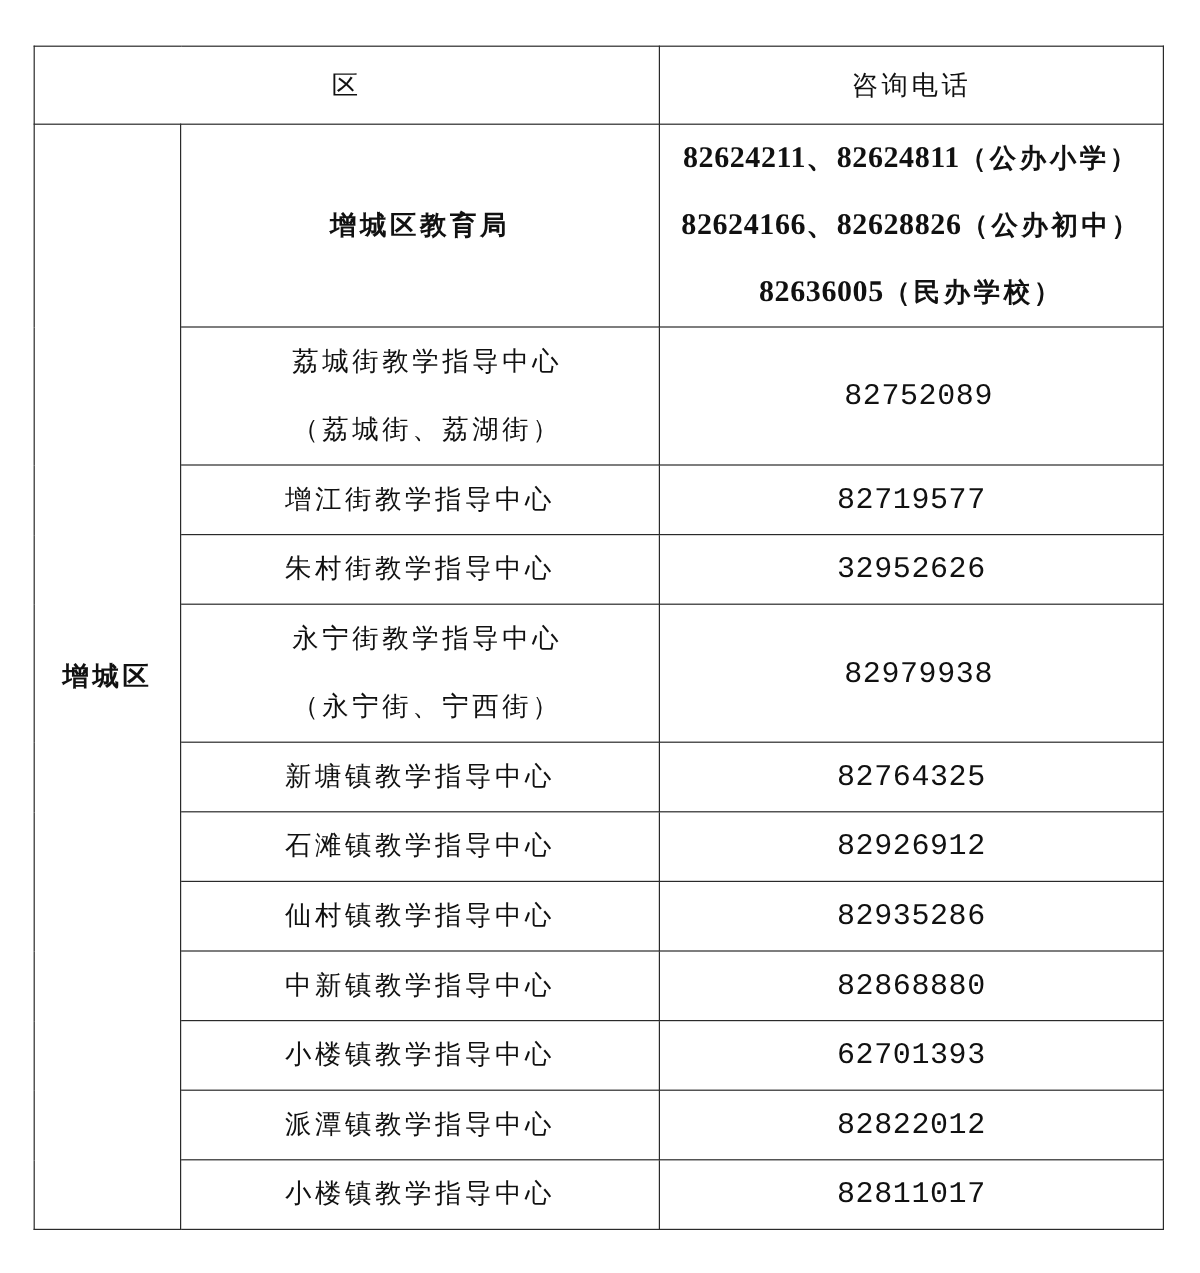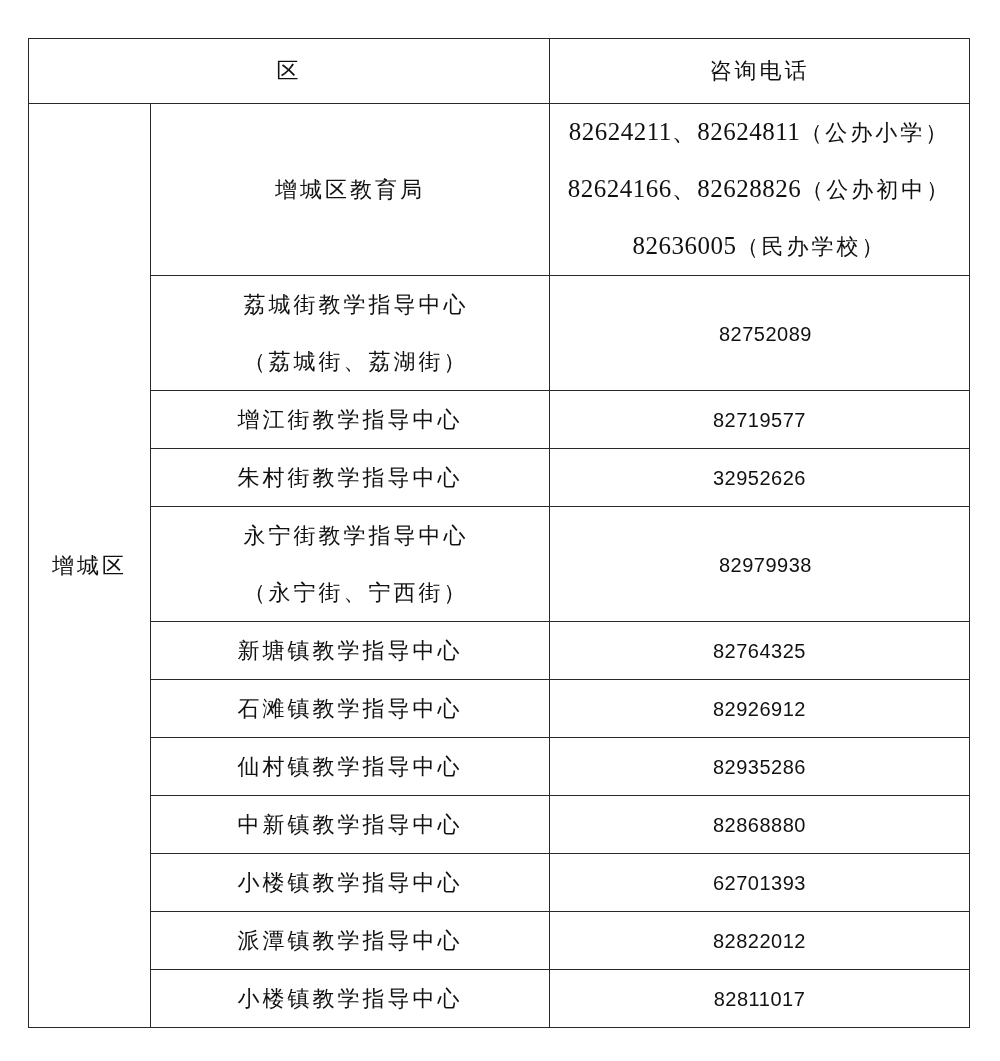--- a/index.html
+++ b/index.html
@@ -58,27 +58,27 @@
       font-family: "Liberation Serif", "DejaVu Serif", serif;
       font-size: 25px;
       letter-spacing: 0.5px;
     }
     .phone-line .note {
       font-family: "DejaVu Serif", serif;
       font-size: 22px;
       letter-spacing: 3px;
     }
     td.phone-cell .num {
-      font-family: Liberation Sans, sans-serif;
-      font-size: 20px;
+      font-family: Liberation Mono, monospace;
+      font-size: 25px;
       letter-spacing: 0.5px;
     }
     tr.row-single td { height: 56px; margin-left: 27px; }
     tr.row-double td { height: 112px; padding-left: 12px; }
-    tr.row-triple td { height: 168px; }
+    tr.row-triple td { height: 168px; font-weight: bold; }
   </style>
 </head>
 <body>
 
 <table class="contact-table">
   <colgroup>
     <col class="c-district">
     <col class="c-office">
     <col class="c-phone">
   </colgroup>

